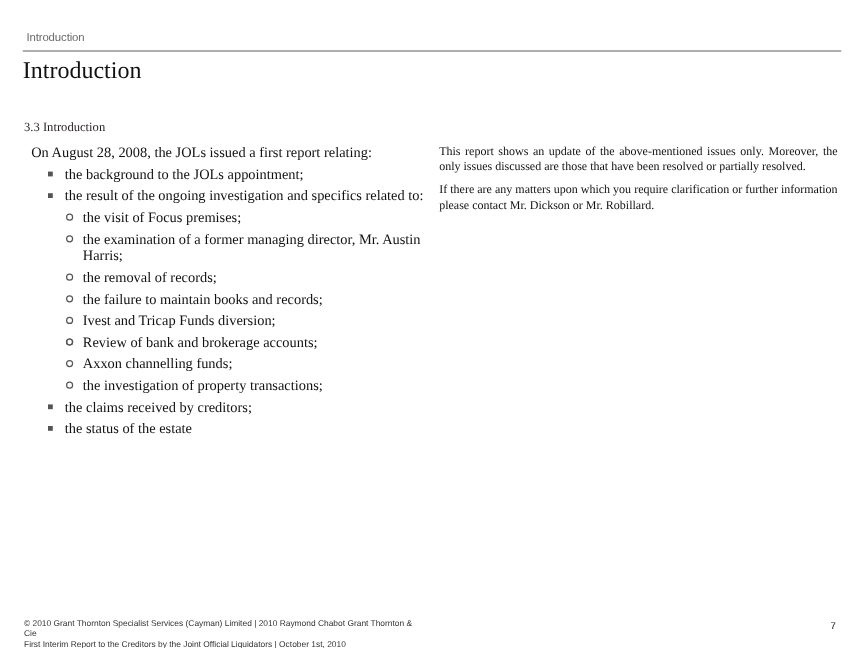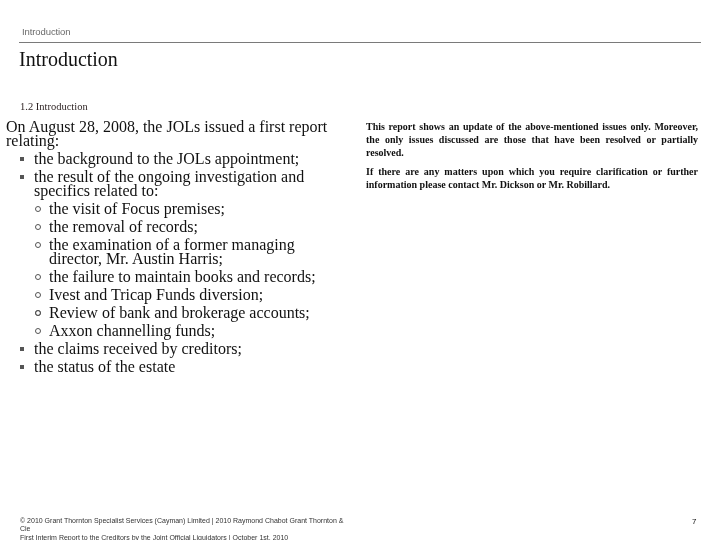--- a/index.html
+++ b/index.html
@@ -42,24 +42,24 @@
     }
     .section-heading {
       position: absolute;
       left: 20px;
       top: 101px;
       font-size: 10.5px;
       color: #2a1f1f;
     }
     .left-col {
       position: absolute;
-      left: 6px;
+      left: 26px;
       top: 120px;
       width: 334px;
-      font-size: 16px;
+      font-size: 12px;
       line-height: 14px;
     }
     .intro-line {
       margin: 0 0 4px 0;
     }
     ul.level1 {
       list-style: none;
       margin: 0;
       padding: 0;
     }
@@ -99,21 +99,20 @@
       position: absolute;
       left: 366px;
       top: 120px;
       width: 332px;
       font-size: 10px;
       line-height: 13px;
       text-align: justify;
     }
     .right-col p {
       margin: 0 0 6px 0;
-      font-weight: bold;
     }
     .footer-copyright {
       position: absolute;
       left: 20px;
       top: 517px;
       width: 330px;
       font-family: "Liberation Sans", "DejaVu Sans", sans-serif;
       font-size: 7px;
       line-height: 8px;
       color: #333333;
@@ -139,63 +138,67 @@
     }
   </style>
 </head>
 <body>
 
 <div class="header-label">Introduction</div>
 <div class="header-rule"></div>
 
 <h1 class="page-title" style="margin:0;">Introduction</h1>
 
-<div class="section-heading">1.2 Introduction</div>
+<div class="section-heading">3.3 Introduction</div>
 
 <div class="left-col">
   <p class="intro-line">On August 28, 2008, the JOLs issued a first report relating:</p>
   <ul class="level1">
     <li>
       <span class="bullet"></span>
       <span>the background to the JOLs appointment;</span>
     </li>
     <li>
       <span class="bullet"></span>
       <span>the result of the ongoing investigation and specifics related to:</span>
       <ul class="level2">
         <li>
           <span class="bullet"></span>
           <span>the visit of Focus premises;</span>
         </li>
         <li>
           <span class="bullet"></span>
+          <span>the examination of a former managing director, Mr. Austin Harris;</span>
+        </li>
+        <li>
+          <span class="bullet"></span>
           <span>the removal of records;</span>
         </li>
         <li>
           <span class="bullet"></span>
-          <span>the examination of a former managing director, Mr. Austin Harris;</span>
-        </li>
-        <li>
-          <span class="bullet"></span>
           <span>the failure to maintain books and records;</span>
         </li>
         <li>
           <span class="bullet"></span>
           <span>Ivest and Tricap Funds diversion;</span>
         </li>
         <li>
           <span class="bullet"></span>
         </li>
         <li>
           <span class="bullet"></span>
           <span>Review of bank and brokerage accounts;</span>
         </li>
         <li>
           <span class="bullet"></span>
           <span>Axxon channelling funds;</span>
+        </li>
+        <li>
+          <span class="bullet"></span>
+          <span>the investigation of property transactions;</span>
         </li>
       </ul>
     </li>
     <li>
       <span class="bullet"></span>
       <span>the claims received by creditors;</span>
     </li>
     <li>
       <span class="bullet"></span>
       <span>the status of the estate</span>

